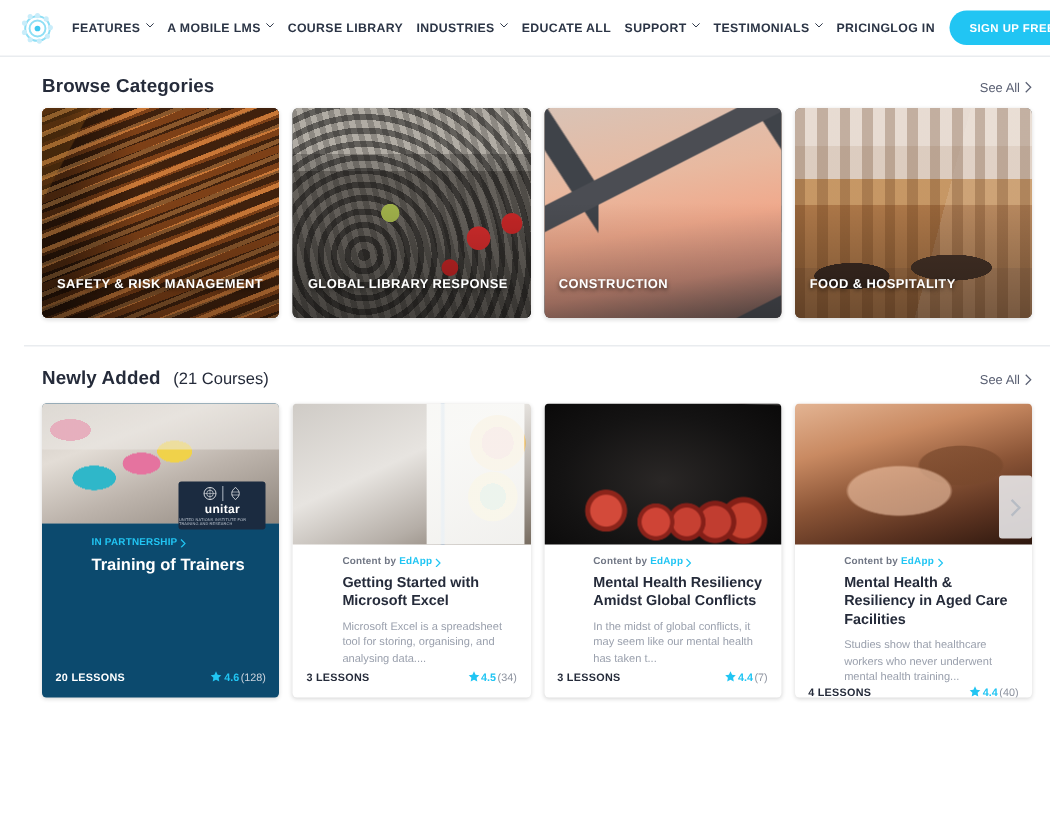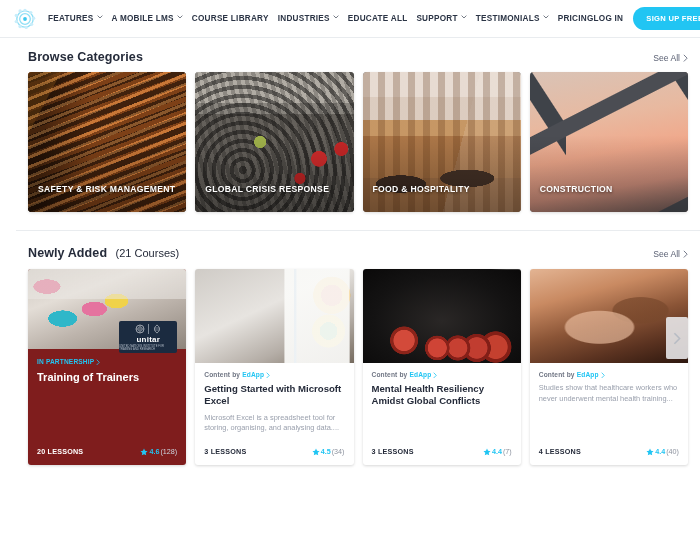--- a/index.html
+++ b/index.html
@@ -171,38 +171,38 @@
   .thumb-hands {
     background: linear-gradient(165deg, #e3b493 0%, #c98a62 28%, #8a5436 55%, #5a3220 78%, #2d170e 100%);
   }
   .thumb-hands::after{
     content:""; position:absolute; inset:0;
     background:
       radial-gradient(ellipse 42px 20px at 44% 62%, rgba(235,190,160,.65) 0 80%, rgba(0,0,0,0) 85%),
       radial-gradient(ellipse 34px 16px at 70% 44%, rgba(120,72,44,.7) 0 80%, rgba(0,0,0,0) 85%);
   }
 
-  .course-body { flex: 1 1 auto; padding: 8px 9px 0 9px; display: flex; flex-direction: column; }
+  .course-body { flex: 1 1 auto; padding: 8px 9px 0 9px; display: flex; flex-direction: column; margin-left: 24px; }
   .content-by { font-size: 6.6px; color: #707684; font-weight: bold; letter-spacing: .15px; margin-bottom: 5px;
     display: flex; align-items: center; gap: 2px; }
   .content-by .brand { color: #21c5f3; }
   .content-by .chev { width: 4px; height: 6px; }
   .course-title { font-size: 9.6px; font-weight: bold; color: #252b3a; line-height: 1.28; margin-bottom: 5px; }
   .course-desc { font-size: 7.4px; color: #9aa0ad; line-height: 1.45; }
   .course-foot {
     display: flex; align-items: center; justify-content: space-between;
     padding: 0 9px 9px 9px; margin-top: auto;
   }
   .lessons { font-size: 7.2px; font-weight: bold; color: #252b3a; letter-spacing: .2px; }
-  .rating { display: flex; align-items: flex-end; gap: 1px; font-size: 7.2px; font-weight: bold; color: #21c5f3; }
+  .rating { display: flex; align-items: flex-start; gap: 1px; font-size: 7.2px; font-weight: bold; color: #21c5f3; }
   .rating .count { color: #8d939f; font-weight: normal; }
   .star { width: 8px; height: 8px; }
 
   
-  .course-card.partner { background: #7f1d1d; }
+  .course-card.partner { background: #0c4a6e; }
   .partner .course-thumb { height: 80px; }
   .partner .course-body { padding-top: 9px; }
   .partner .content-by { color: #21c5f3; }
   .partner .course-title { color: #ffffff; font-size: 11px; }
   .partner .course-desc { color: #a9b6c6; }
   .partner .lessons { color: #ffffff; }
   .partner .rating .count { color: #ccd4de; }
   .partner-badge {
     position: absolute; right: 9px; top: 52px; width: 58px; height: 32px;
     background: #1b2b40; border-radius: 2px; z-index: 4;
@@ -322,31 +322,31 @@
 
   <div class="row">
     <div class="cat-card">
       <div class="cat-img img-stairs"></div>
       <div class="cat-shade"></div>
       <div class="cat-label">SAFETY &amp; RISK MANAGEMENT</div>
     </div>
     <div class="cat-card">
       <div class="cat-img img-crowd"></div>
       <div class="cat-shade"></div>
-      <div class="cat-label">GLOBAL CRISIS RESPONSE</div>
+      <div class="cat-label">GLOBAL LIBRARY RESPONSE</div>
+    </div>
+    <div class="cat-card">
+      <div class="cat-img img-crane"></div>
+      <div class="cat-shade"></div>
+      <div class="cat-label">CONSTRUCTION</div>
     </div>
     <div class="cat-card">
       <div class="cat-img img-cafe"></div>
       <div class="cat-shade"></div>
       <div class="cat-label">FOOD &amp; HOSPITALITY</div>
-    </div>
-    <div class="cat-card">
-      <div class="cat-img img-crane"></div>
-      <div class="cat-shade"></div>
-      <div class="cat-label">CONSTRUCTION</div>
     </div>
   </div>
 
   <div class="section-divider"></div>
 
   <div class="section-head">
     <div>
       <span class="section-title">Newly Added</span>
       <span class="section-count">(21 Courses)</span>
     </div>
@@ -436,20 +436,21 @@
         <div class="content-by">
           <span>Content by</span>
           <span class="brand">EdApp</span>
           <span class="chev">
             <svg viewBox="0 0 6 10">
                 <path d="M1 1l4 4-4 4" fill="none" stroke="#21c5f3" stroke-width="1.2"></path>
               </svg>
           </span>
         </div>
         <div class="course-title">Mental Health Resiliency Amidst Global Conflicts</div>
+        <div class="course-desc">In the midst of global conflicts, it may seem like our mental health has taken t...</div>
       </div>
       <div class="course-foot">
         <span class="lessons">3 LESSONS</span>
         <span class="rating">
           <svg class="star" viewBox="0 0 12 12">
             <path d="M6 .8l1.6 3.4 3.7.5-2.7 2.6.7 3.7L6 9.2 2.7 11l.7-3.7L.7 4.7l3.7-.5z" fill="#21c5f3"></path>
           </svg>
           <span>4.4</span>
           <span class="count">(7)</span>
         </span>
@@ -461,20 +462,21 @@
       <div class="course-body">
         <div class="content-by">
           <span>Content by</span>
           <span class="brand">EdApp</span>
           <span class="chev">
             <svg viewBox="0 0 6 10">
                 <path d="M1 1l4 4-4 4" fill="none" stroke="#21c5f3" stroke-width="1.2"></path>
               </svg>
           </span>
         </div>
+        <div class="course-title">Mental Health &amp; Resiliency in Aged Care Facilities</div>
         <div class="course-desc">Studies show that healthcare workers who never underwent mental health training...</div>
       </div>
       <div class="course-foot">
         <span class="lessons">4 LESSONS</span>
         <span class="rating">
           <svg class="star" viewBox="0 0 12 12">
             <path d="M6 .8l1.6 3.4 3.7.5-2.7 2.6.7 3.7L6 9.2 2.7 11l.7-3.7L.7 4.7l3.7-.5z" fill="#21c5f3"></path>
           </svg>
           <span>4.4</span>
           <span class="count">(40)</span>

